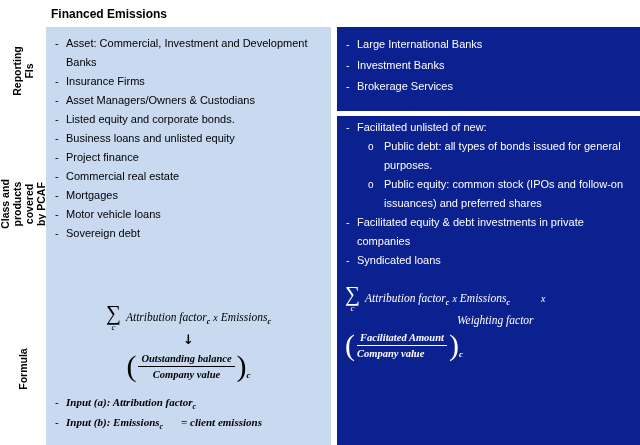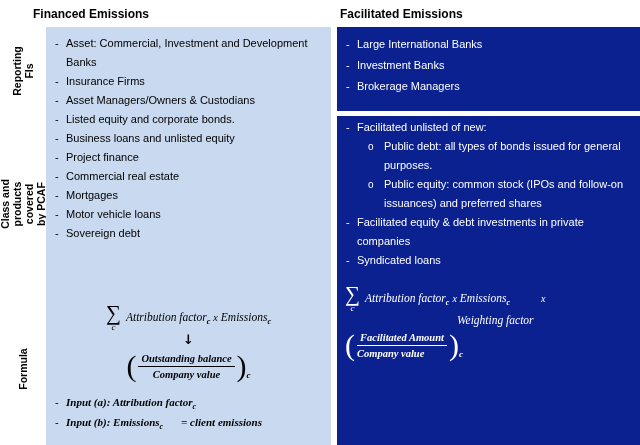--- a/index.html
+++ b/index.html
@@ -4,21 +4,21 @@
 <style>
   * { margin:0; padding:0; box-sizing:border-box; }
   html,body { background:#fff; }
   body { font-family:"Liberation Sans", sans-serif; color:#000; }
 
   .page { position:relative; width:640px; height:445px; background:#fff; overflow:hidden; }
 
   
   .col-header { position:absolute; top:0; height:27px; display:flex; align-items:center;
                 font-weight:bold; font-size:12px; color:#000; padding-left:3px; }
-  .col-header.h-financed { left:30px; width:285px; }
+  .col-header.h-financed { left:48px; width:285px; }
   .col-header.h-facilitated { left:337px; width:303px; }
 
   
   .rlabel { position:absolute; left:0; width:46px; display:flex; align-items:center; justify-content:center; }
   .rlabel > span { display:block; transform:rotate(-90deg); transform-origin:center;
                    text-align:center; font-weight:bold; font-size:10.5px; line-height:12px; color:#000; }
   .rlabel.rl-reporting { top:27px; height:88px; }
   .rlabel.rl-reporting > span { width:62px; }
   .rlabel.rl-asset { top:115px; height:178px; }
   .rlabel.rl-asset > span { width:134px; }
@@ -81,21 +81,20 @@
   .f-input .mark { width:11px; flex-shrink:0; font-family:"Liberation Sans", sans-serif; font-style:normal; font-weight:normal; }
   .f-input .itxt { font-style:italic; font-weight:bold; font-size:11px; }
   .f-input .sp { margin-left:18px; }
 </style>
 </head>
 <body>
 
 <div class="page">
 
   <div class="col-header h-financed">Financed Emissions</div>
-  <div class="col-header h-facilitated">Facilitated Emissions</div>
 
   <div class="rlabel rl-reporting">
     <span>Reporting FIs</span>
   </div>
   <div class="rlabel rl-asset">
     <span>Asset Class and products covered by PCAF standards</span>
   </div>
   <div class="rlabel rl-formula">
     <span>Formula</span>
   </div>
@@ -188,21 +187,21 @@
       <li>
         <span class="mark">-</span>
         <span class="txt">Large International Banks</span>
       </li>
       <li>
         <span class="mark">-</span>
         <span class="txt">Investment Banks</span>
       </li>
       <li>
         <span class="mark">-</span>
-        <span class="txt">Brokerage Managers</span>
+        <span class="txt">Brokerage Services</span>
       </li>
     </ul>
   </div>
 
   <div class="rightcol2">
     <ul class="list pt2">
       <li>
         <span class="mark">-</span>
         <span class="txt">Facilitated unlisted of new:</span>
       </li>

